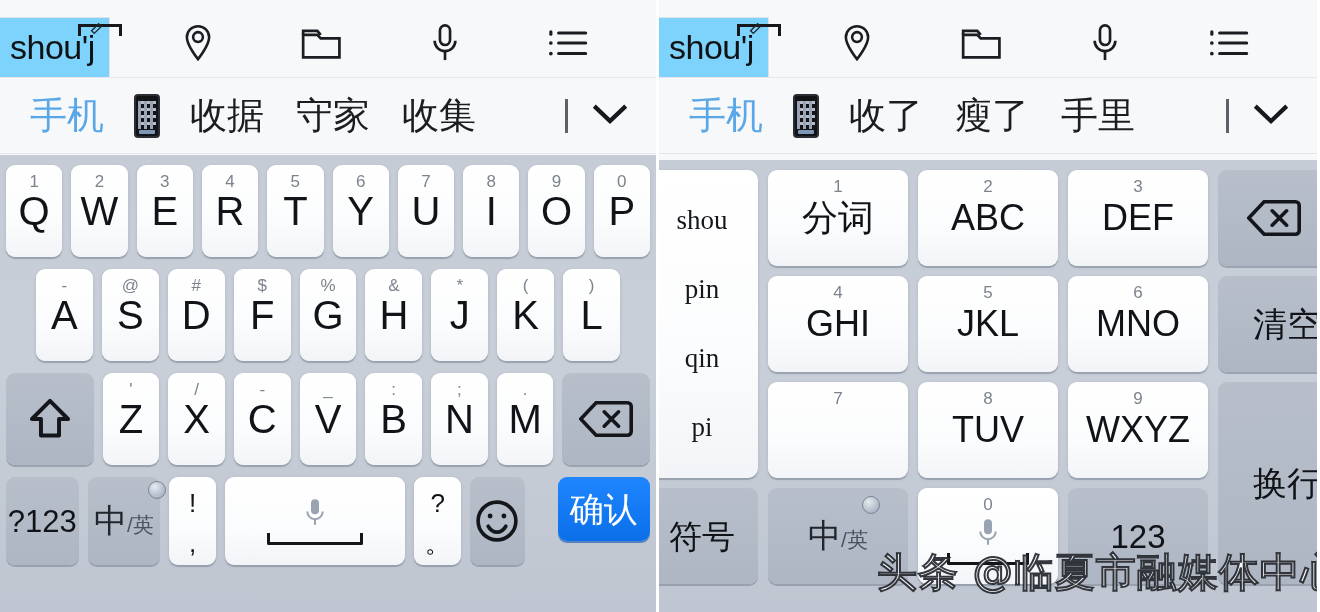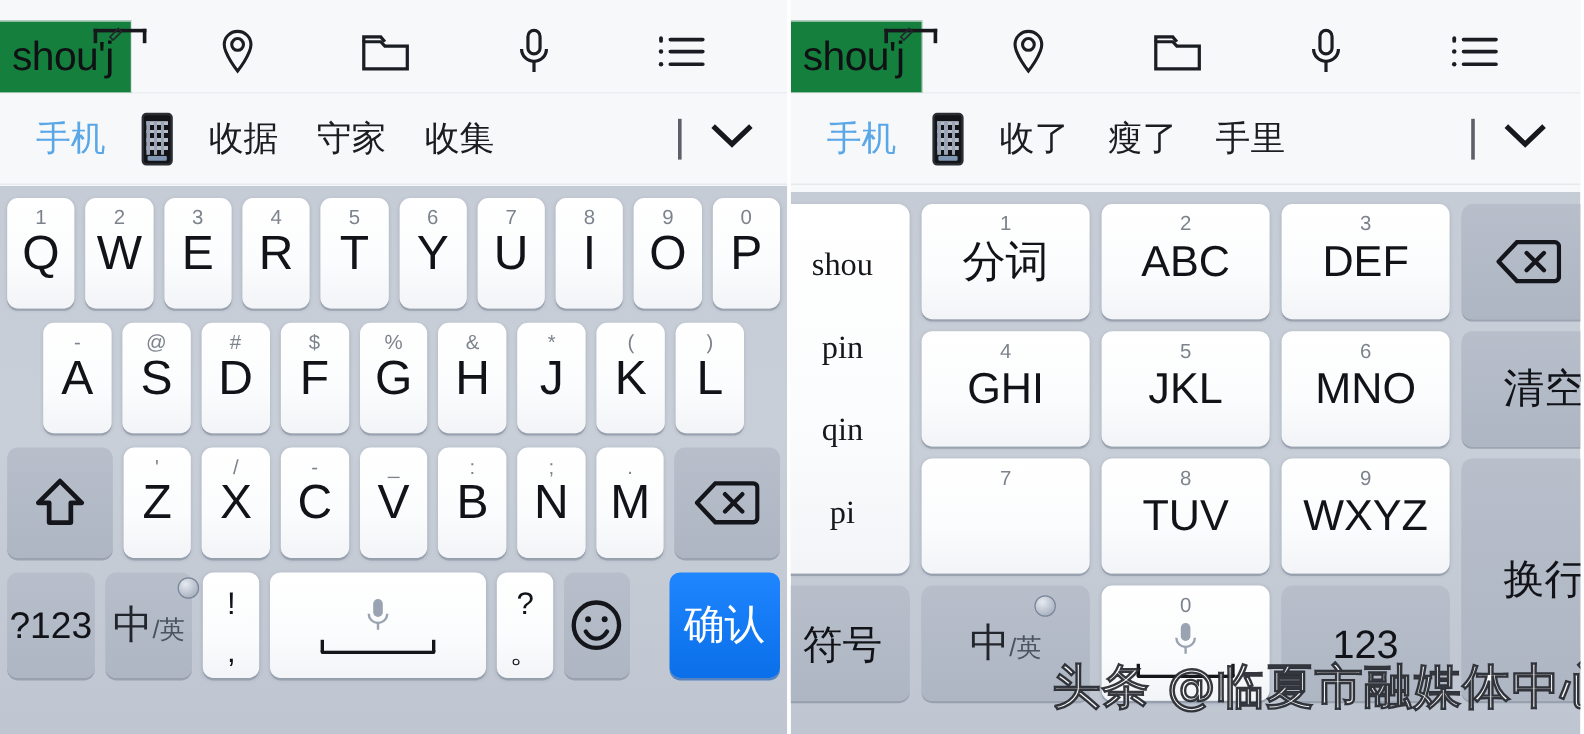--- a/index.html
+++ b/index.html
@@ -20,21 +20,21 @@
     position: relative;
     height: 78px;
     background: #f7f8fa;
     border-bottom: 1px solid #e6e8ec;
     display: flex;
     align-items: flex-end;
   }
   .compose-box {
     position: relative;
     height: 60px;
-    background: #15803d;
+    background: #7dd3fc;
     border: 1px solid #dfe2e7;
     border-left: none;
     border-bottom: none;
     display: flex;
     align-items: center;
     padding: 0 14px 0 10px;
     margin-top: 18px;
   }
   .compose-text {
     font-size: 34px;
@@ -68,21 +68,21 @@
   .candbar {
     height: 76px;
     background: #f7f8fa;
     border-bottom: 1px solid #e3e6ea;
     display: flex;
     align-items: center;
     padding-left: 14px;
     position: relative;
   }
   .cand {
-    font-size: 29px;
+    font-size: 37px;
     color: #1c1d21;
     padding: 0 16px;
     white-space: nowrap;
     font-family: "DejaVu Sans", "Liberation Sans", sans-serif;
   }
   .cand.sel { color: #5aa7e8; }
   .phone-emoji {
     width: 26px; height: 44px;
     margin: 0 14px;
     border-radius: 4px;
@@ -151,21 +151,21 @@
   
   .k-letter { width: 57px; height: 92px; }
   .k-letter .main { font-size: 40px; }
   .r2 { padding-left: 30px; padding-right: 30px; }
   .k-shift, .k-bksp { width: 88px; height: 92px; }
   .k-num { width: 88px; height: 88px; }
   .k-lang { width: 88px; height: 88px; }
   .k-punct { width: 57px; height: 88px; }
   .k-space { width: 218px; height: 88px; }
   .k-emoji { width: 66px; height: 88px; }
-  .k-enter { width: 112px; height: 88px; margin-left: 24px; }
+  .k-enter { width: 112px; height: 64px; margin-left: 24px; }
   .k-enter .main { font-size: 34px; }
 
   .k-num .main, .k-lang .main { font-size: 31px; }
   .punct-stack {
     display: flex; flex-direction: column;
     align-items: center; justify-content: center; gap: 14px;
     height: 100%; padding-top: 4px;
   }
   .punct-stack span { font-size: 26px; color: #111318; line-height: 1; }
   .lang-wrap { position: relative; display: flex; align-items: baseline; }

